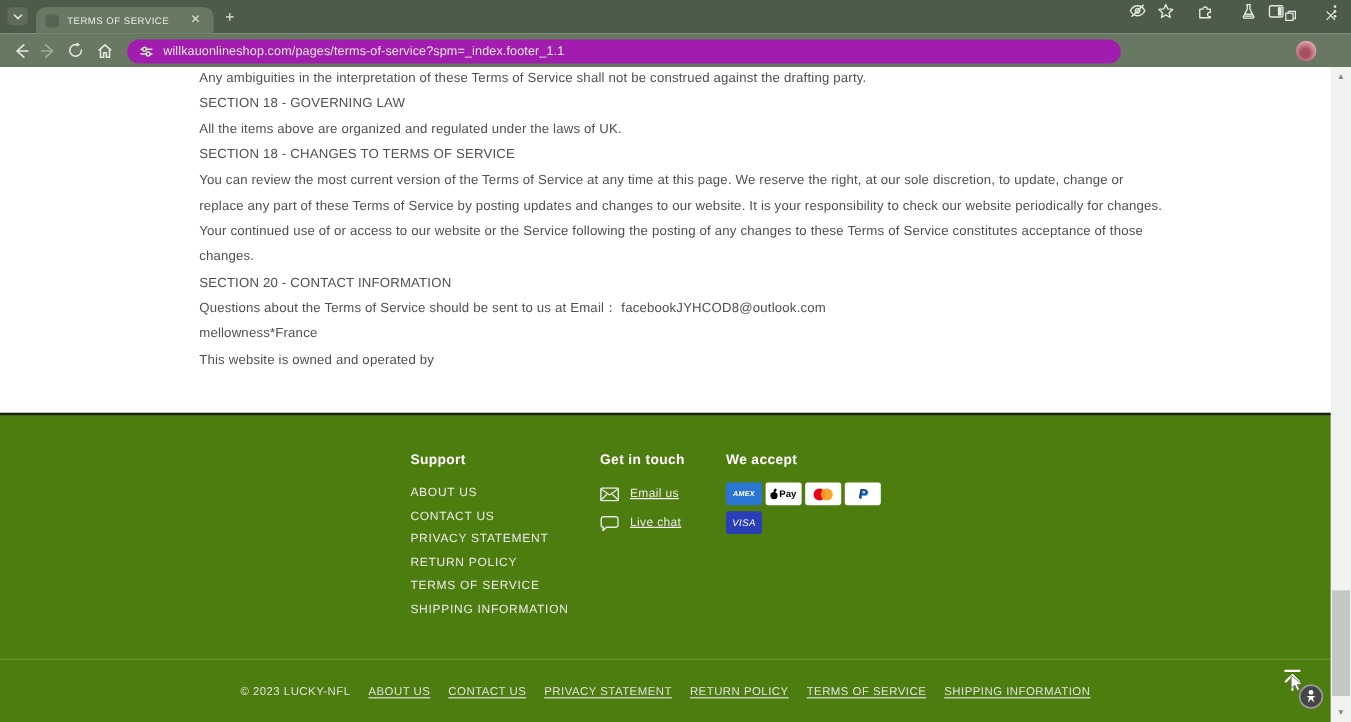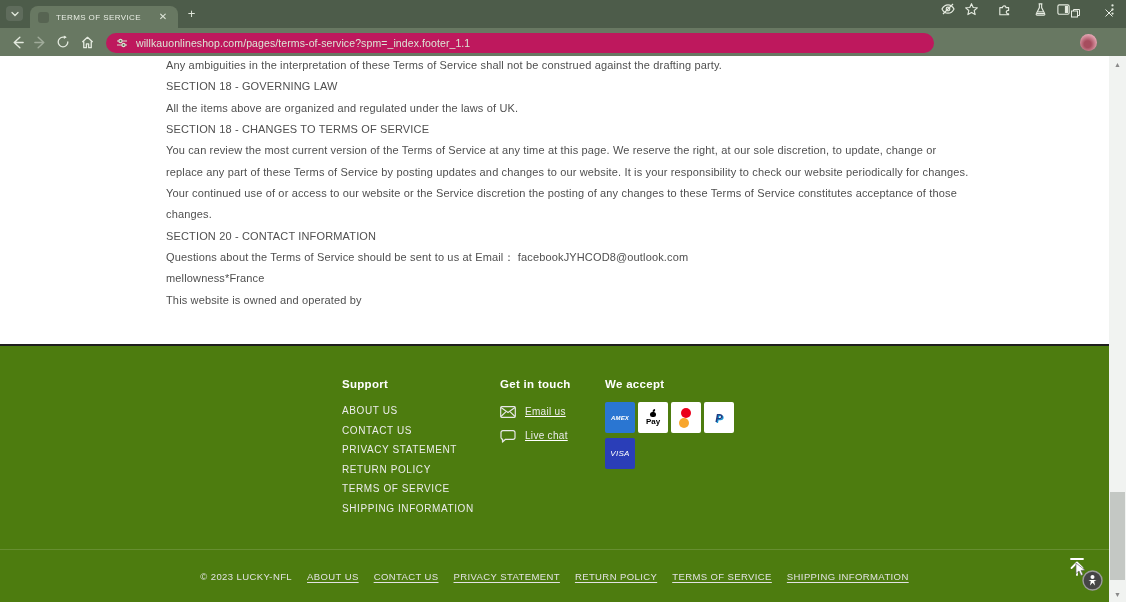--- a/index.html
+++ b/index.html
@@ -21,21 +21,21 @@
   .new-tab-btn { position:absolute; left:184px; top:7px; width:15px; height:15px; color:#dfe6da;
     font-size:13px; line-height:14px; text-align:center; font-weight:300; }
   .win-controls { position:absolute; right:0; top:0; height:28px; display:flex; }
   .win-btn { width:34px; height:26px; display:flex; align-items:center; justify-content:center; color:#e8ede4; }
   .win-btn svg { display:block; }
 
   .toolbar { position:absolute; left:0; top:28px; width:1126px; height:28px; background:#687862; }
   .nav-icon { position:absolute; top:33px; width:18px; height:18px; display:flex; align-items:center;
     justify-content:center; color:#e4eadf; }
   .nav-icon.disabled { opacity:0.45; }
-  .omnibox { position:absolute; left:106px; top:33px; width:828px; height:20px; background:#be185d;
+  .omnibox { position:absolute; left:106px; top:33px; width:828px; height:20px; background:#a21caf;
     border-radius:10px; display:flex; align-items:center; padding:0 10px; }
   .omnibox .tune { color:#d8e1d1; margin-right:8px; display:flex; }
   .omnibox .url-text { font-size:10.5px; color:#dde5d6; letter-spacing:0.1px; white-space:nowrap; overflow:hidden; }
   .ric { position:absolute; top:0; width:18px; height:18px; display:flex; align-items:center;
     justify-content:center; color:#e4eadf; }
   .avatar { position:absolute; width:17px; height:17px; border-radius:50%;
     background:radial-gradient(circle at 45% 60%, #a64d5e 25%, #e3a4b1 70%); }
 
   
   .page { position:absolute; left:0; top:56px; width:1109px; height:546px; background:#ffffff; }
@@ -49,22 +49,22 @@
   .f-col { position:absolute; }
   .f-heading { font-size:11.5px; font-weight:bold; color:#ffffff; letter-spacing:0.3px; }
   .f-links { margin-top:11px; }
   .f-link { font-size:10px; color:#ececec; letter-spacing:0.6px; line-height:19.6px; white-space:nowrap; }
   .git-row { display:flex; align-items:flex-start; margin-top:10px; height:14px;text-decoration:underline; }
   .git-row svg { flex:0 0 auto; color:#e8e8e8; }
   .git-label { margin-left:9px; font-size:10px; color:#ececec; letter-spacing:0.3px; }
 
   .pay-rows { margin-top:12px; }
   .pay-row { display:flex; gap:3px; margin-bottom:5px; }
-  .pay-badge { width:30px; height:31px; border-radius:2px; background:#fff; display:flex; align-items:center;
-    justify-content:center; overflow:hidden;flex-direction:column; }
+  .pay-badge { width:30px; height:19px; border-radius:2px; background:#fff; display:flex; align-items:center;
+    justify-content:center; overflow:hidden; }
   .pay-amex { background:#2a76d2; color:#fff; font-size:6px; font-weight:bold; font-style:italic; letter-spacing:0.2px; }
   .pay-applepay { color:#000; font-size:8px; font-weight:bold; }
   .pay-applepay .apple { position:relative; width:6px; height:7px; margin-right:1px; }
   .pay-applepay .apple::before { content:""; position:absolute; left:0; top:2px; width:6px; height:5.5px;
     border-radius:3px; background:#000; }
   .pay-applepay .apple::after { content:""; position:absolute; left:3px; top:-1px; width:2px; height:3px;
     border-radius:50% 50% 50% 0; background:#000; transform:rotate(35deg); }
   .mc-red { width:10px; height:10px; border-radius:50%; background:#eb001b; }
   .mc-orange { width:10px; height:10px; border-radius:50%; background:#f79e1b; margin-left:-4px; opacity:0.92; }
   .pay-paypal { color:#253b80; font-size:11px; font-weight:bold; font-style:italic;
@@ -197,21 +197,21 @@
   </div>
 
   <div class="page">
     <div class="content-lines">
       <div class="cline">Any ambiguities in the interpretation of these Terms of Service shall not be construed against the drafting party.</div>
       <div class="cline">SECTION 18 - GOVERNING LAW</div>
       <div class="cline">All the items above are organized and regulated under the laws of UK.</div>
       <div class="cline">SECTION 18 - CHANGES TO TERMS OF SERVICE</div>
       <div class="cline">You can review the most current version of the Terms of Service at any time at this page. We reserve the right, at our sole discretion, to update, change or</div>
       <div class="cline">replace any part of these Terms of Service by posting updates and changes to our website. It is your responsibility to check our website periodically for changes.</div>
-      <div class="cline">Your continued use of or access to our website or the Service discretion the posting of any changes to these Terms of Service constitutes acceptance of those</div>
+      <div class="cline">Your continued use of or access to our website or the Service following the posting of any changes to these Terms of Service constitutes acceptance of those</div>
       <div class="cline">changes.</div>
       <div class="cline">SECTION 20 - CONTACT INFORMATION</div>
       <div class="cline">Questions about the Terms of Service should be sent to us at Email：  facebookJYHCOD8@outlook.com</div>
       <div class="cline">mellowness*France</div>
       <div class="cline">This website is owned and operated by</div>
     </div>
 
     <div class="site-footer">
 
       <div class="f-col" style="left:342px; top:32px;">

